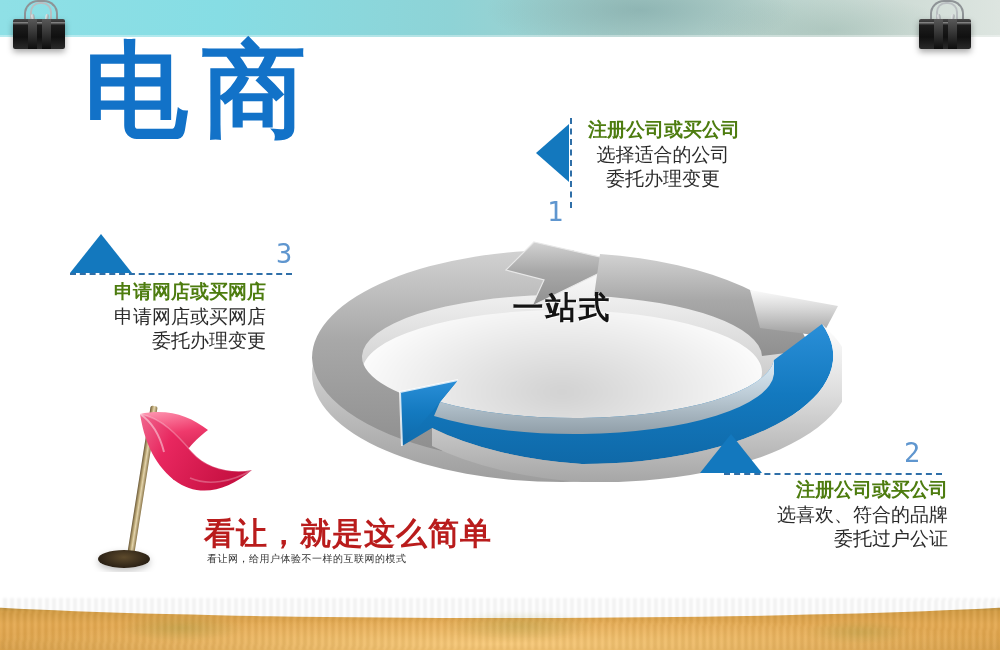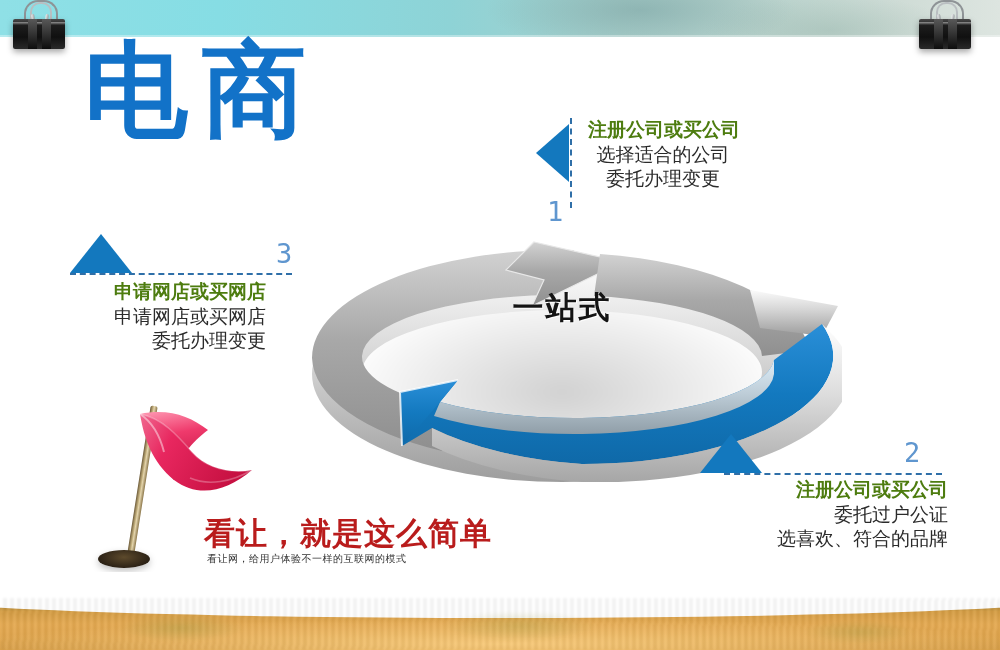--- a/index.html
+++ b/index.html
@@ -375,22 +375,22 @@
       <div class="step-line">委托办理变更</div>
     </div>
   </div>
 
   <div class="step" id="step2">
     <div class="tri-up-solid"></div>
     <div class="dash-h"></div>
     <div class="step-num">2</div>
     <div class="txt">
       <div class="step-title">注册公司或买公司</div>
+      <div class="step-line">选喜欢、符合的品牌</div>
       <div class="step-line">委托过户公证</div>
-      <div class="step-line">选喜欢、符合的品牌</div>
     </div>
   </div>
 
   <div class="step" id="step3">
     <div class="tri-up-solid"></div>
     <div class="dash-h"></div>
     <div class="step-num">3</div>
     <div class="txt">
       <div class="step-title">申请网店或买网店</div>
       <div class="step-line">申请网店或买网店</div>

